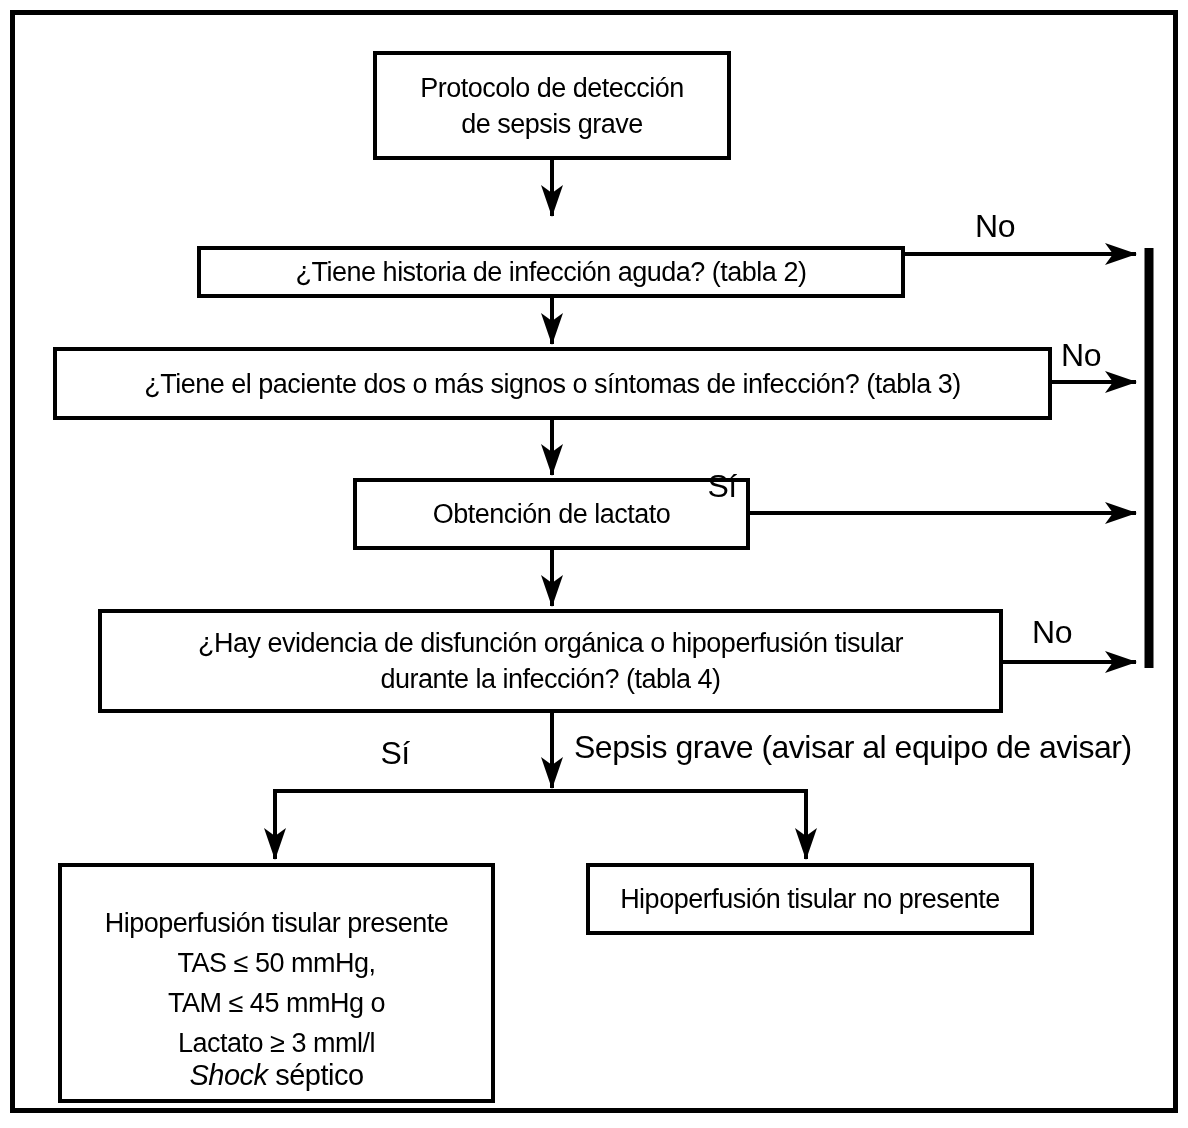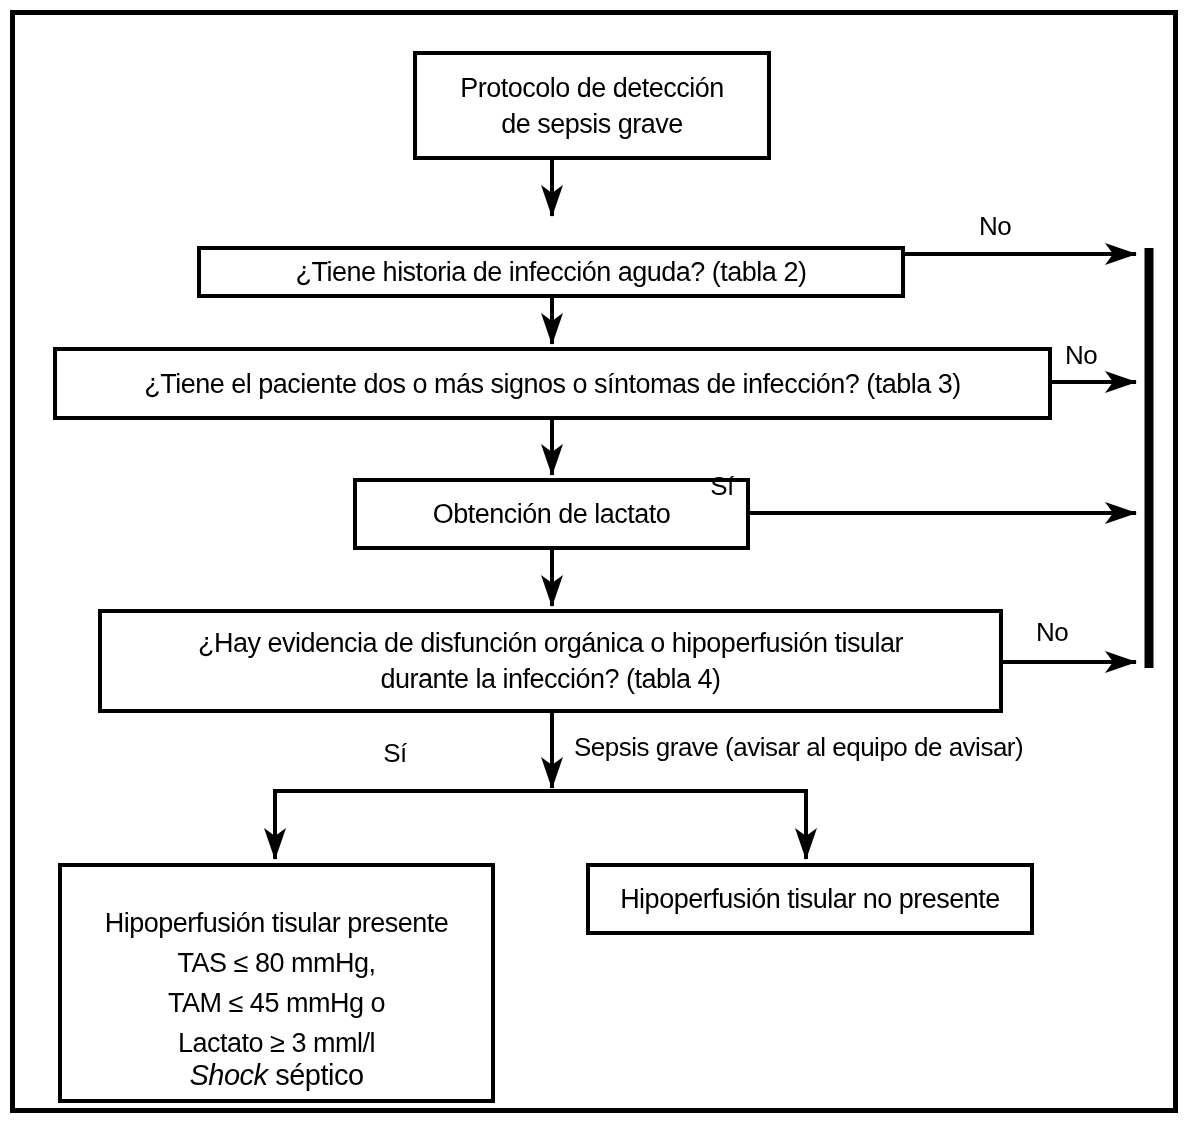--- a/index.html
+++ b/index.html
@@ -41,21 +41,21 @@
     align-items: center;
     justify-content: center;
     text-align: center;
     font-size: 27px;
     line-height: 36px;
     letter-spacing: -0.5px;
     white-space: pre-line;
   }
   .edge-label {
     position: absolute;
-    font-size: 26px;
+    font-size: 32px;
     line-height: 30px;
     letter-spacing: -0.5px;
     white-space: nowrap;
   }
   .edge-label.centered {
     text-align: center;
   }
   .multi {
     line-height: 40px;
   }
@@ -95,21 +95,21 @@
 
     <line x1="1149" y1="248" x2="1149" y2="668" stroke="#000" stroke-width="9"></line>
 
     <line x1="275" y1="791" x2="806" y2="791" stroke="#000" stroke-width="4" stroke-linecap="square"></line>
     <line x1="275" y1="791" x2="275" y2="859" stroke="#000" stroke-width="4" marker-end="url(#ah)"></line>
     <line x1="806" y1="791" x2="806" y2="859" stroke="#000" stroke-width="4" marker-end="url(#ah)"></line>
   </svg>
 
   <div id="frame"></div>
 
-  <div class="box" style="left:373px; top:51px; width:358px; height:109px;margin-left:40px;">
+  <div class="box" style="left:373px; top:51px; width:358px; height:109px;">
     <span>Protocolo de detección
 de sepsis grave</span>
   </div>
 
   <div class="box" style="left:197px; top:218px; width:708px; height:52px;margin-top:28px;">
     <span>¿Tiene historia de infección aguda? (tabla 2)</span>
   </div>
 
   <div class="box" style="left:53px; top:347px; width:999px; height:73px;">
     <span>¿Tiene el paciente dos o más signos o síntomas de infección? (tabla 3)</span>
@@ -119,21 +119,21 @@
     <span>Obtención de lactato</span>
   </div>
 
   <div class="box" style="left:98px; top:609px; width:905px; height:104px;">
     <span>¿Hay evidencia de disfunción orgánica o hipoperfusión tisular
 durante la infección? (tabla 4)</span>
   </div>
 
   <div class="box multi" style="left:58px; top:863px; width:437px; height:240px; flex-direction:column;">
     <div>Hipoperfusión tisular presente</div>
-    <div>TAS ≤ 80 mmHg,</div>
+    <div>TAS ≤ 50 mmHg,</div>
     <div>TAM ≤ 45 mmHg o</div>
     <div>Lactato ≥ 3 mml/l</div>
   </div>
 
   <div class="box" style="left:586px; top:863px; width:448px; height:72px;">
     <span>Hipoperfusión tisular no presente</span>
   </div>
 
   <div class="edge-label centered" style="left:955px; top:211px; width:80px;">No</div>
 

